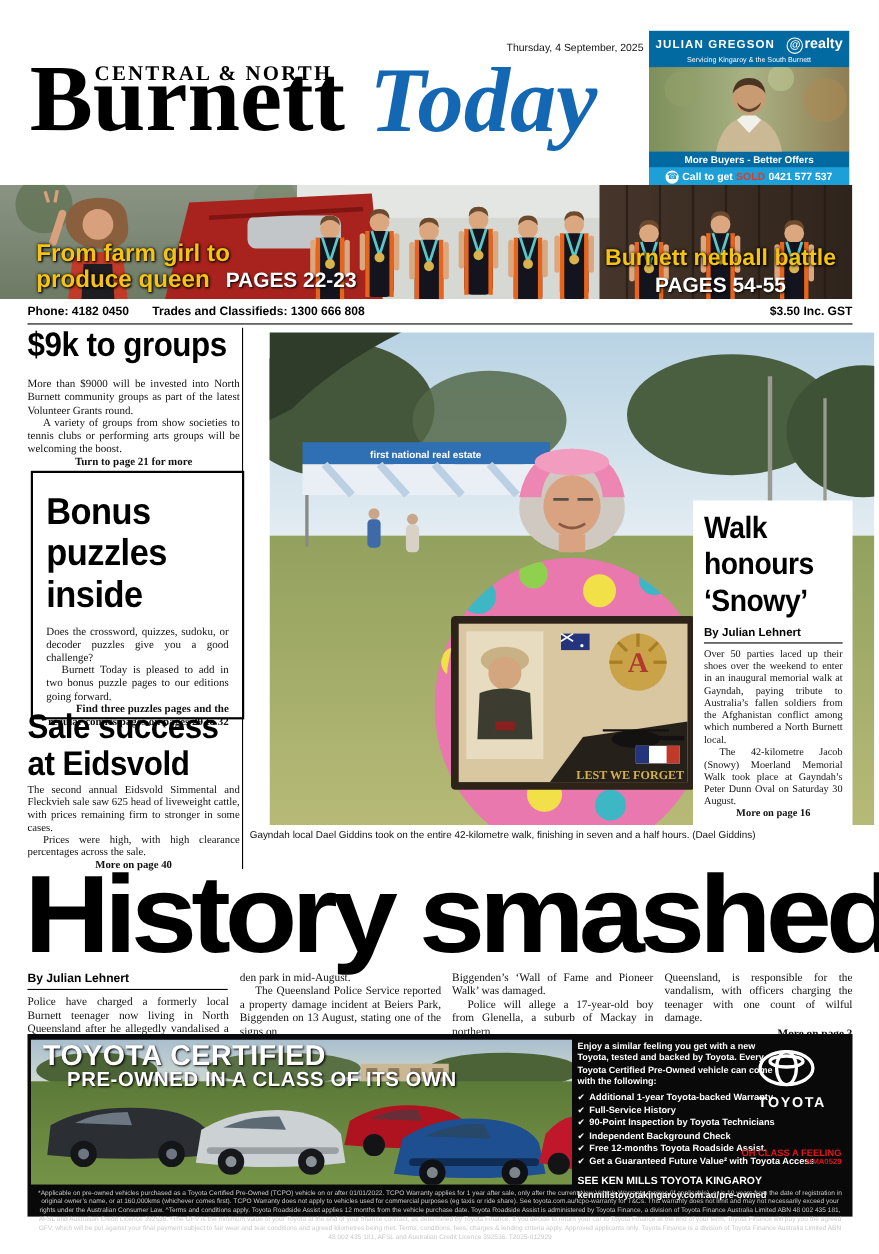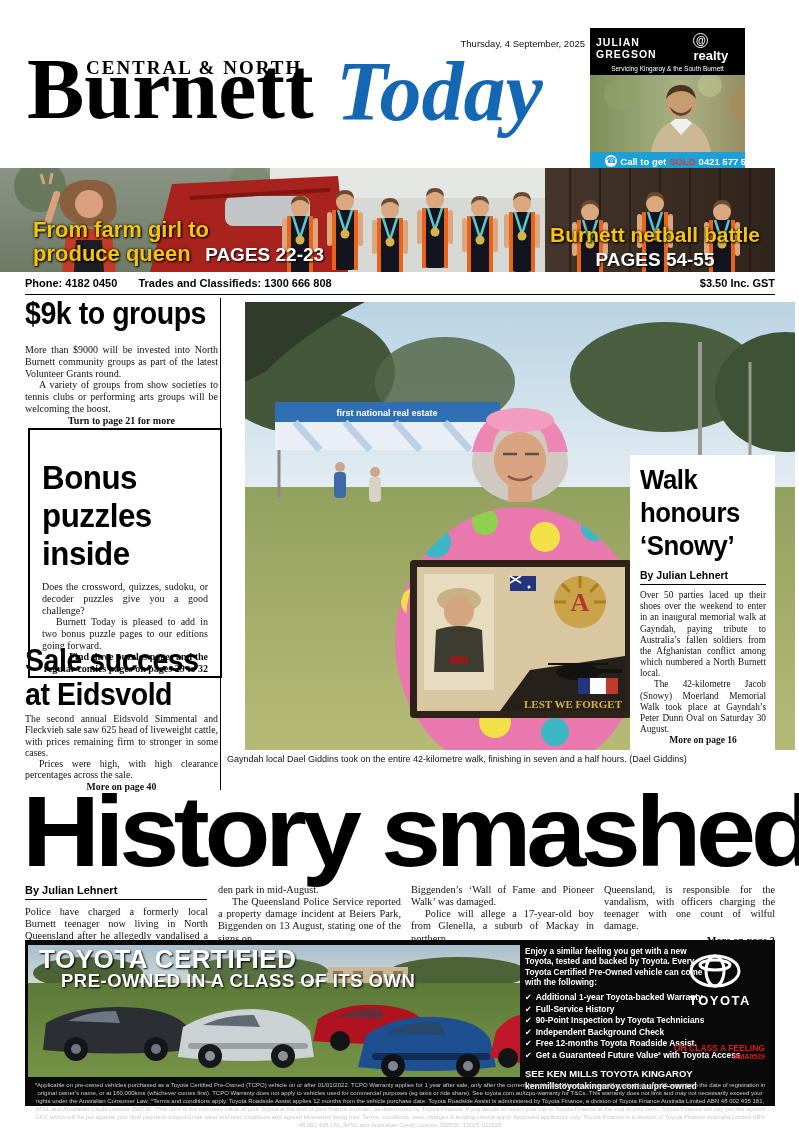--- a/index.html
+++ b/index.html
@@ -10,21 +10,21 @@
   .cond{transform:scaleX(.92);transform-origin:left top;white-space:nowrap;}
 
   
   .date-line{top:38px;left:300px;width:285px;text-align:right;font-size:9.5px;color:#111;}
   .kicker{top:57px;left:86px;font-size:19px;font-weight:bold;letter-spacing:2px;font-family:Liberation Serif, serif;}
   .mast-black{top:46px;left:27px;font-size:86px;font-weight:bold;font-family:"Liberation Serif",serif;line-height:1;}
   .mast-blue{top:50px;left:336px;font-size:84px;font-weight:bold;font-style:italic;
              font-family:"Liberation Serif",serif;color:#1468b3;line-height:1;}
 
   
-  .agent-ad{top:28px;left:590px;width:155px;height:142px;background:#000000;overflow:hidden;}
+  .agent-ad{top:28px;left:590px;width:182px;height:142px;background:#0369a1;overflow:hidden;}
   .aa-head{display:flex;justify-content:space-between;align-items:center;padding:4px 6px 1px 6px;}
   .aa-name{color:#fff;font-weight:bold;font-size:10.5px;letter-spacing:1px;}
   .aa-brand{color:#fff;font-weight:bold;font-size:13px;}
   .aa-at{display:inline-block;border:1.5px solid #fff;border-radius:50%;width:13px;height:13px;line-height:13px;
          text-align:center;font-size:10px;margin-right:1px;}
   .aa-tag{color:#fff;font-size:6.5px;text-align:center;padding:1px 0 3px 0;}
   .aa-photo{position:relative;width:182px;height:77px;}
   .aa-slogan{color:#fff;font-size:9px;font-weight:bold;text-align:center;padding:2px 0;}
   .aa-cta{position:absolute;bottom:0;left:0;width:182px;height:18px;background:#1d9fd8;color:#fff;
           font-weight:bold;font-size:9.5px;display:flex;align-items:center;justify-content:center;gap:3px;}
@@ -48,21 +48,21 @@
   .vrule{top:298px;left:220px;width:1px;height:492px;background:#000;}
 
   
   .headline{font-weight:bold;letter-spacing:-.5px;line-height:1.08;}
   .s1-head{top:297px;left:25px;font-size:31px;}
   .s1-body{top:344px;left:25px;width:193px;font-size:10px;line-height:1.18;}
   .bodytext{font-family:"Liberation Serif",serif;color:#111;}
   .indent{text-indent:14px;}
   .more{font-weight:bold;text-align:center;font-family:"Liberation Serif",serif;}
   p{margin:0;}
-  .puzzle-box{top:428px;left:28px;width:166px;height:190px;border:2px solid #000;padding:28px 12px;}
+  .puzzle-box{top:428px;left:28px;width:166px;height:190px;border:2px solid #000;padding:16px 12px;}
   .pz-head{font-size:34px;font-weight:bold;line-height:1.12;letter-spacing:-.5px;}
   .pz-body{margin-top:9px;font-size:10px;line-height:1.17;}
   .pz-more{font-weight:bold;text-align:right;font-family:"Liberation Serif",serif;}
   .s3-head{top:644px;left:25px;font-size:31px;line-height:1.1;}
   .s3-body{top:713px;left:25px;width:193px;font-size:9.8px;line-height:1.15;}
 
   
   .mainphoto{top:302px;left:225px;width:550px;height:448px;overflow:hidden;padding-left:20px;}
   .caption{top:754px;left:227px;width:548px;font-size:9px;color:#111;}
 

